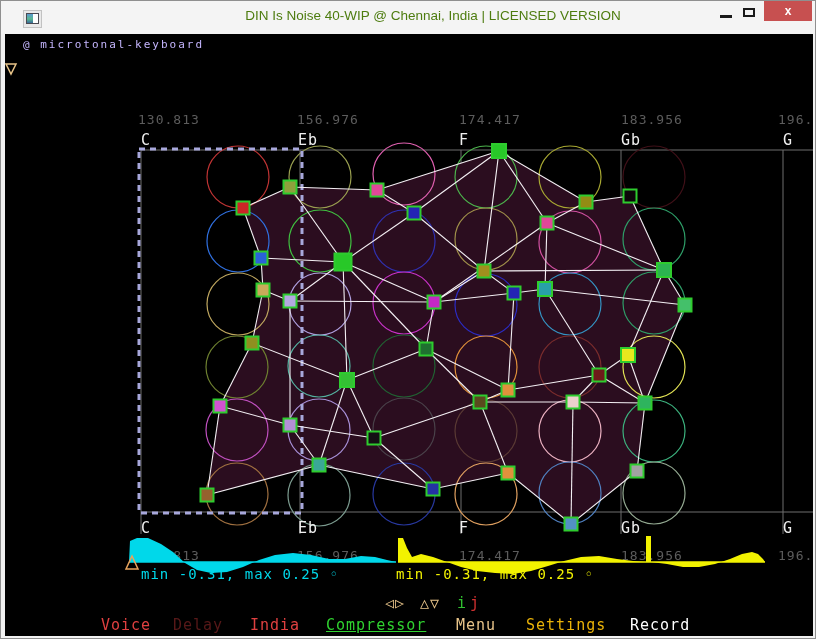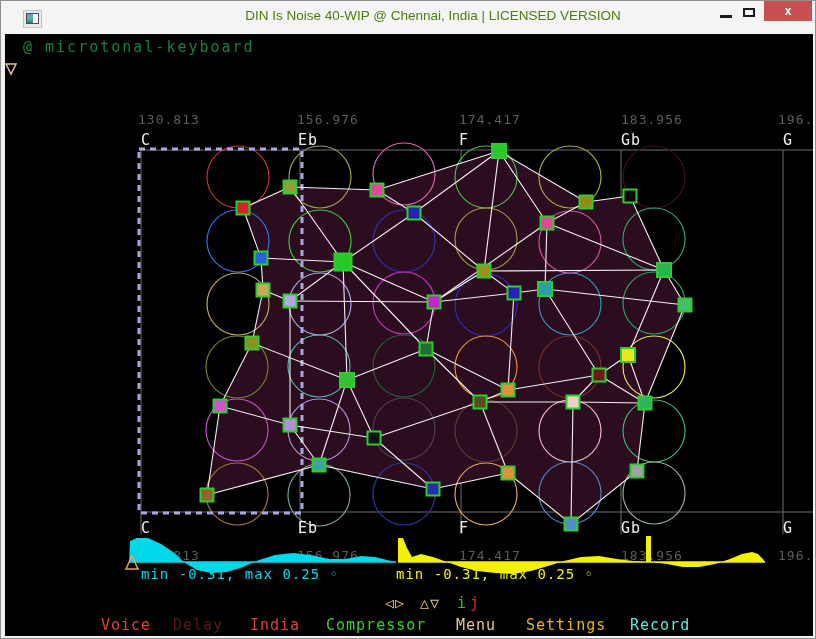--- a/index.html
+++ b/index.html
@@ -17,21 +17,21 @@
   .btn{position:absolute;cursor:default;}
   .btn-min{left:719px;top:14px;width:12px;height:3px;background:#1a1a1a;}
   .btn-max{left:741px;top:6px;width:14px;height:11px;}
   .btn-max .box{position:absolute;left:1px;top:1px;width:12px;height:9px;border:2px solid #1a1a1a;}
   .btn-close{left:763px;top:0px;width:48px;height:20px;background:#c75050;color:#fff;
           font-family:"Liberation Sans",sans-serif;font-size:12px;font-weight:bold;
           text-align:center;line-height:20px;}
   .content{position:absolute;left:4px;top:33px;width:808px;height:602px;background:#000;overflow:hidden;}
   .stage{position:absolute;left:-4px;top:-33px;width:816px;height:639px;}
   .stage svg{position:absolute;left:0;top:0;}
-  .hdr{position:absolute;left:22px;top:37px;font-size:15px;letter-spacing:2px;color:#15803d;white-space:pre;}
+  .hdr{position:absolute;left:22px;top:37px;font-size:11px;letter-spacing:2px;color:#c4b5fd;white-space:pre;}
   .minmax{position:absolute;top:565px;font-size:14px;letter-spacing:1px;white-space:pre;}
   .navsym{position:absolute;top:593px;font-size:15px;letter-spacing:1px;white-space:pre;}
   .menuitem{position:absolute;top:615px;font-size:15px;letter-spacing:1px;white-space:pre;cursor:default;}
 </style>
 </head>
 <body>
 
 <div class="window">
   <div class="titlebar">
     <div class="appicon">
@@ -233,20 +233,20 @@
       <div id="nav-row">
           <span class="navsym" style="left: 384px; color: rgb(232, 196, 137);">◁▷</span>
           <span class="navsym" style="left: 419px; color: rgb(232, 196, 137);">△▽</span>
           <span class="navsym" style="left: 456px; color: rgb(48, 192, 48);">i</span>
           <span class="navsym" style="left: 469px; color: rgb(208, 48, 48);">j</span>
         </div>
       <div id="menu-row">
           <span class="menuitem" style="left: 100px; color: rgb(223, 64, 64);">Voice</span>
           <span class="menuitem" style="left: 172px; color: rgb(87, 24, 24);">Delay</span>
           <span class="menuitem" style="left: 249px; color: rgb(223, 64, 64);">India</span>
-          <span class="menuitem" style="left: 325px; color: rgb(47, 211, 47);">Compressor</span>
+          <span class="menuitem" style="left: 325px; color: rgb(47, 211, 47); text-decoration: underline;">Compressor</span>
           <span class="menuitem" style="left: 455px; color: rgb(232, 196, 137);">Menu</span>
           <span class="menuitem" style="left: 525px; color: #eab308;">Settings</span>
-          <span class="menuitem" style="left: 629px; color: #5eead4;">Record</span>
+          <span class="menuitem" style="left: 629px; color: #ffffff;">Record</span>
         </div>
     </div>
   </div>
 </div>
 
 </body></html>

